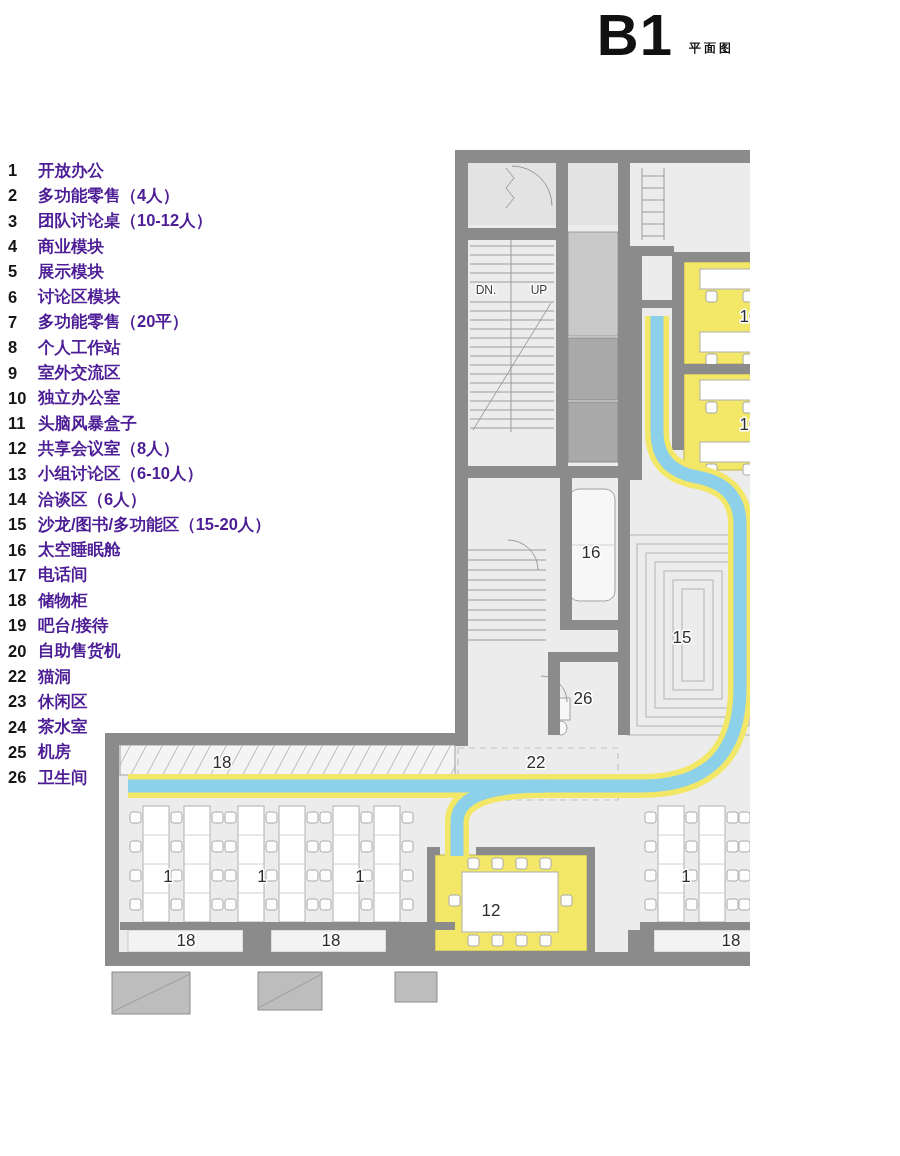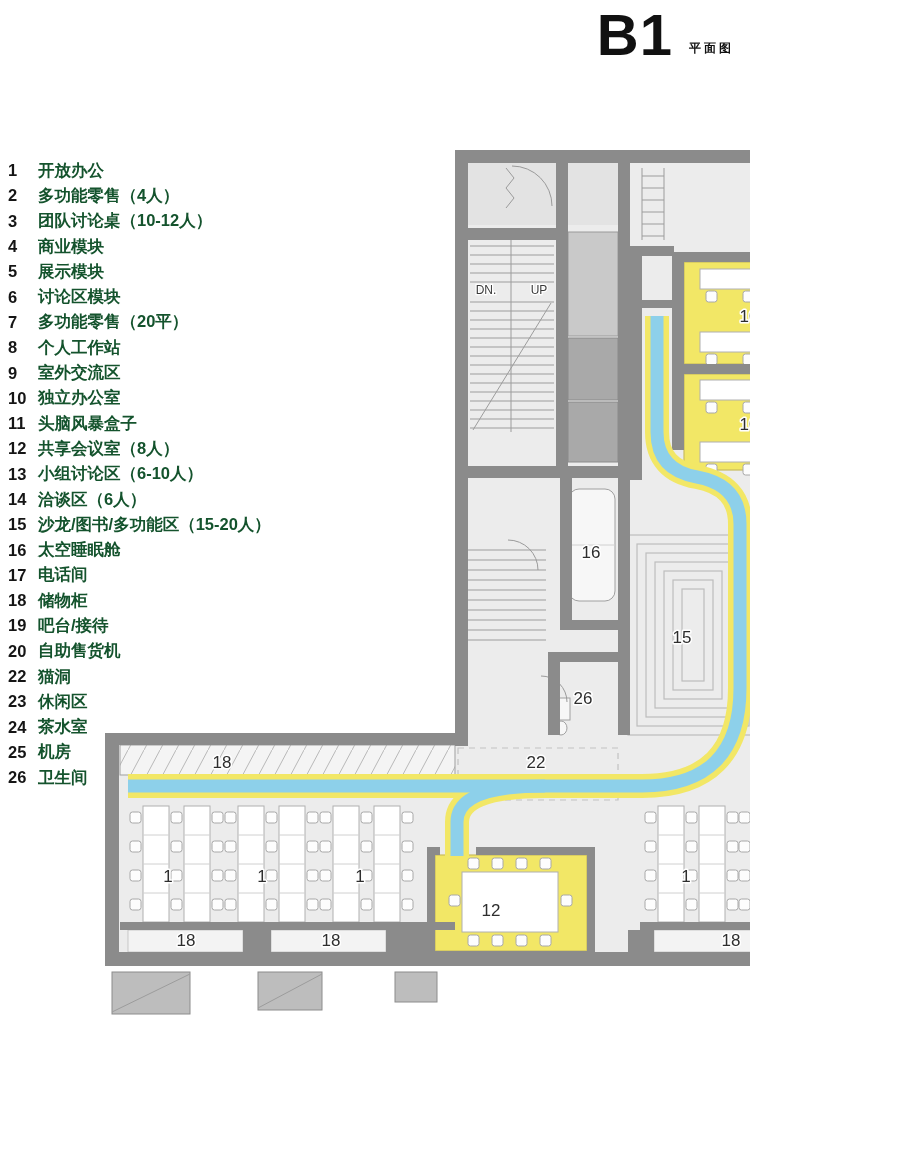--- a/index.html
+++ b/index.html
@@ -6,21 +6,21 @@
   .canvas{position:relative;width:750px;height:1156px;background:#ffffff;overflow:hidden;
           font-family:"Liberation Sans",sans-serif;}
   
   .title{position:absolute;top:6px;right:16px;display:flex;align-items:flex-end;z-index:3;}
   .title-main{font-size:58px;font-weight:bold;line-height:1;color:#111;letter-spacing:1px;}
   .title-sub{font-size:12px;font-weight:bold;color:#111;margin-left:16px;margin-bottom:7px;letter-spacing:3px;}
   
   .legend{position:absolute;left:8px;top:158px;z-index:3;}
   .legend-row{display:flex;align-items:center;height:25.3px;}
   .legend-num{width:30px;font-size:16.5px;font-weight:600;color:#151515;}
-  .legend-label{font-size:16.5px;font-weight:600;color:#14532d;white-space:nowrap;}
+  .legend-label{font-size:16.5px;font-weight:600;color:#4c1d95;white-space:nowrap;}
   
   svg{position:absolute;left:0;top:0;}
   .floor{fill:var(--floor,#ececec);}
   .wall{fill:var(--wall,#8b8b8b);}
   .zoneA{fill:#e3e3e3;}
   .shaft-up{fill:#c9c9c9;stroke:#9a9a9a;stroke-width:1;}
   .shaft{fill:#a9a9a9;stroke:#8a8a8a;stroke-width:1;}
   .yroom{fill:var(--accent-yellow,#f2e766);stroke:#c9bd5e;stroke-width:1.2;}
   .subroom{fill:#f3f3f3;stroke:#bdbdbd;stroke-width:0.8;}
   .lockers{stroke:#9f9f9f;stroke-width:1;}

